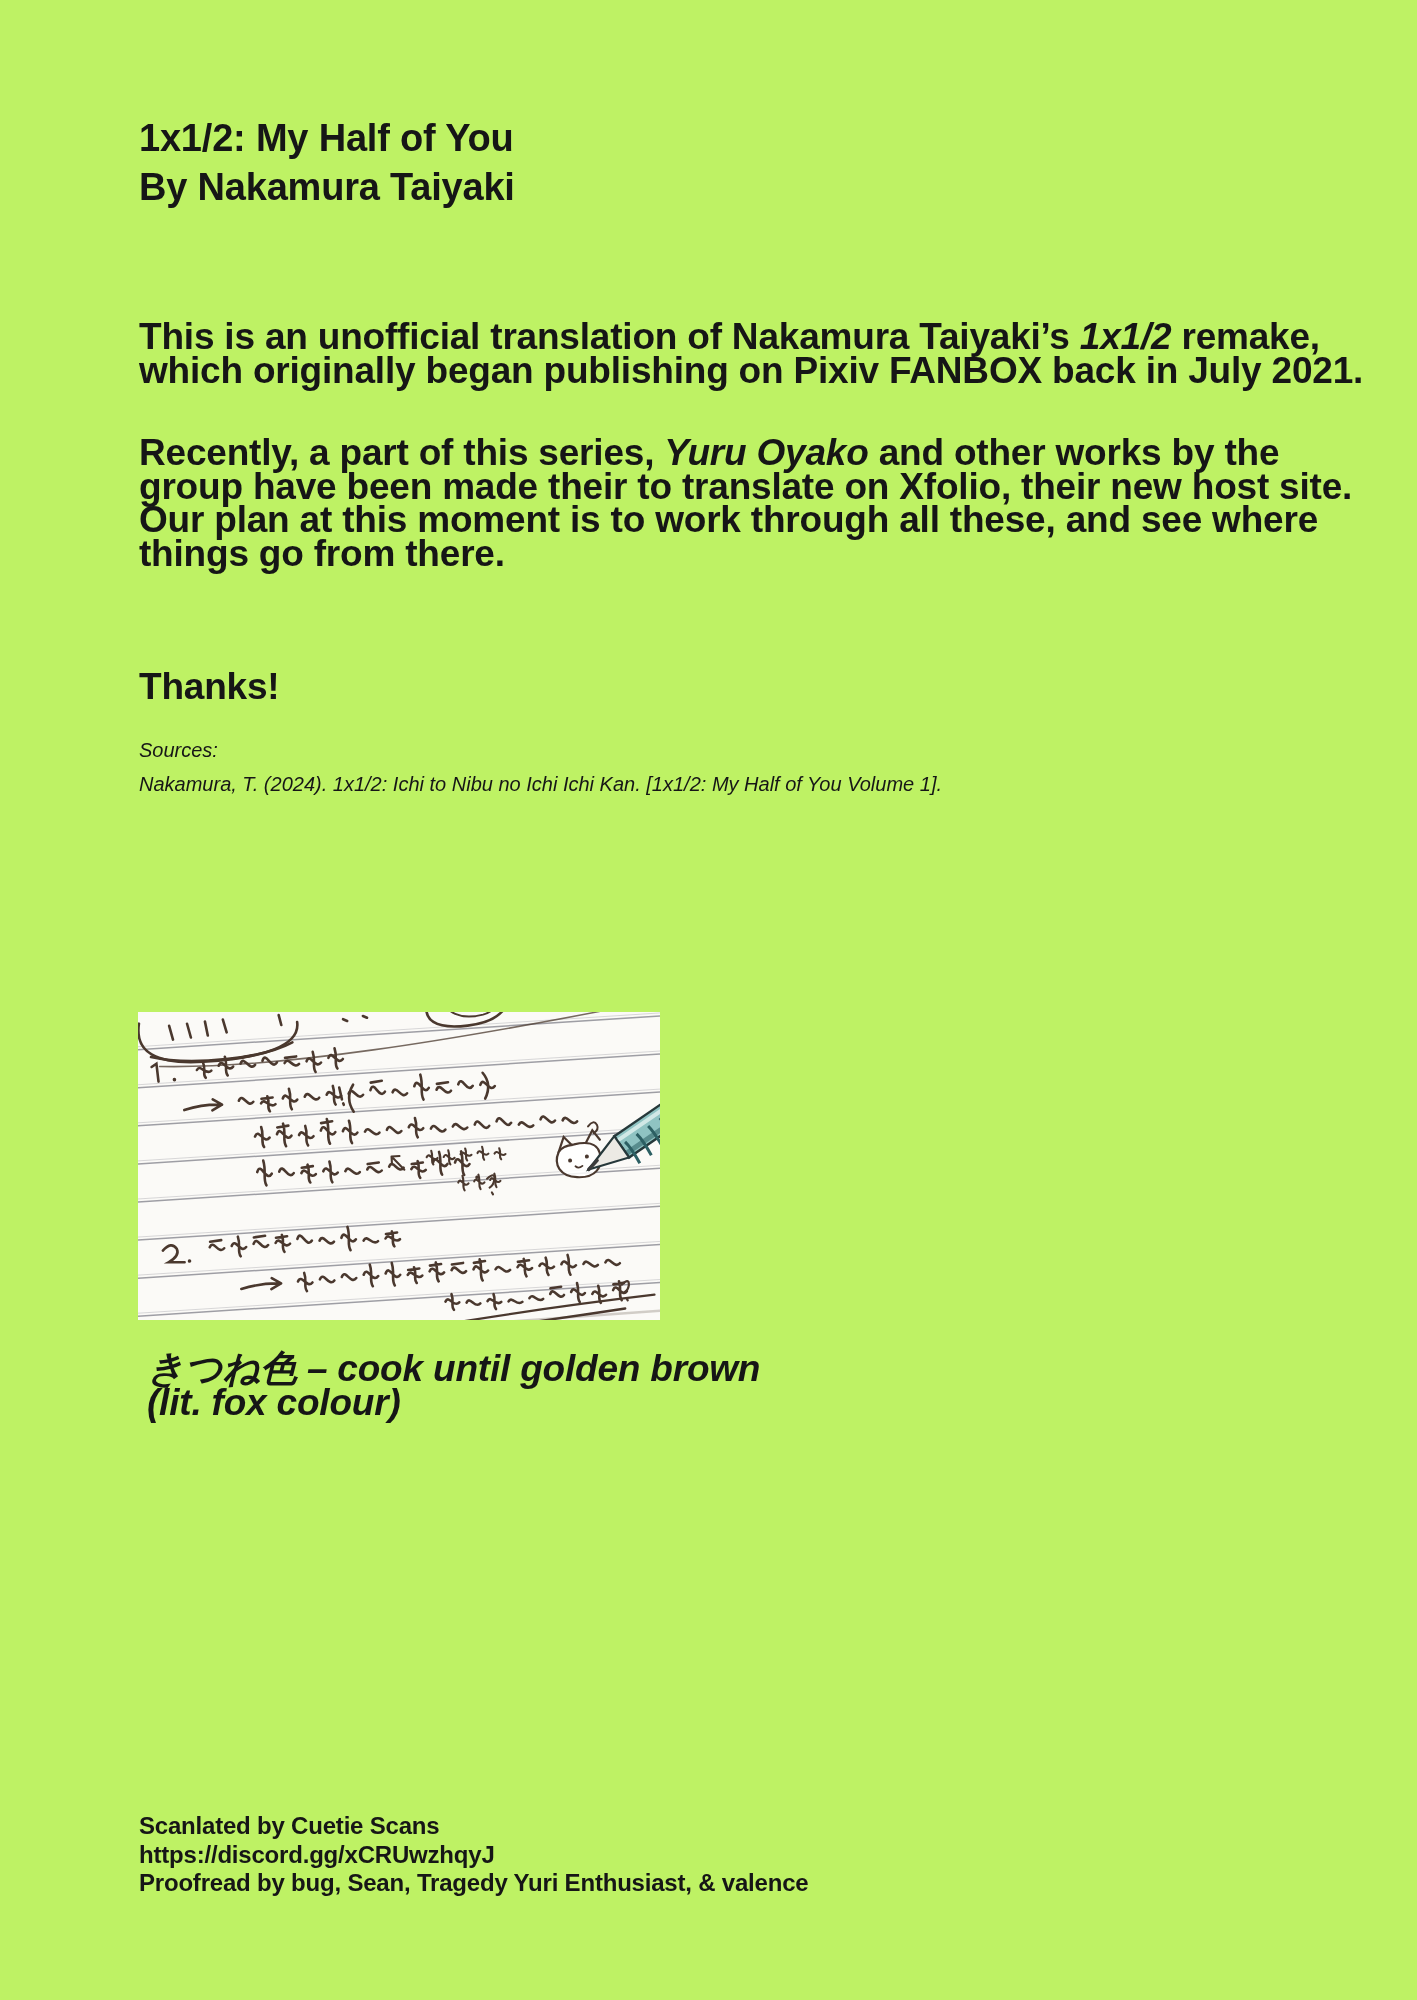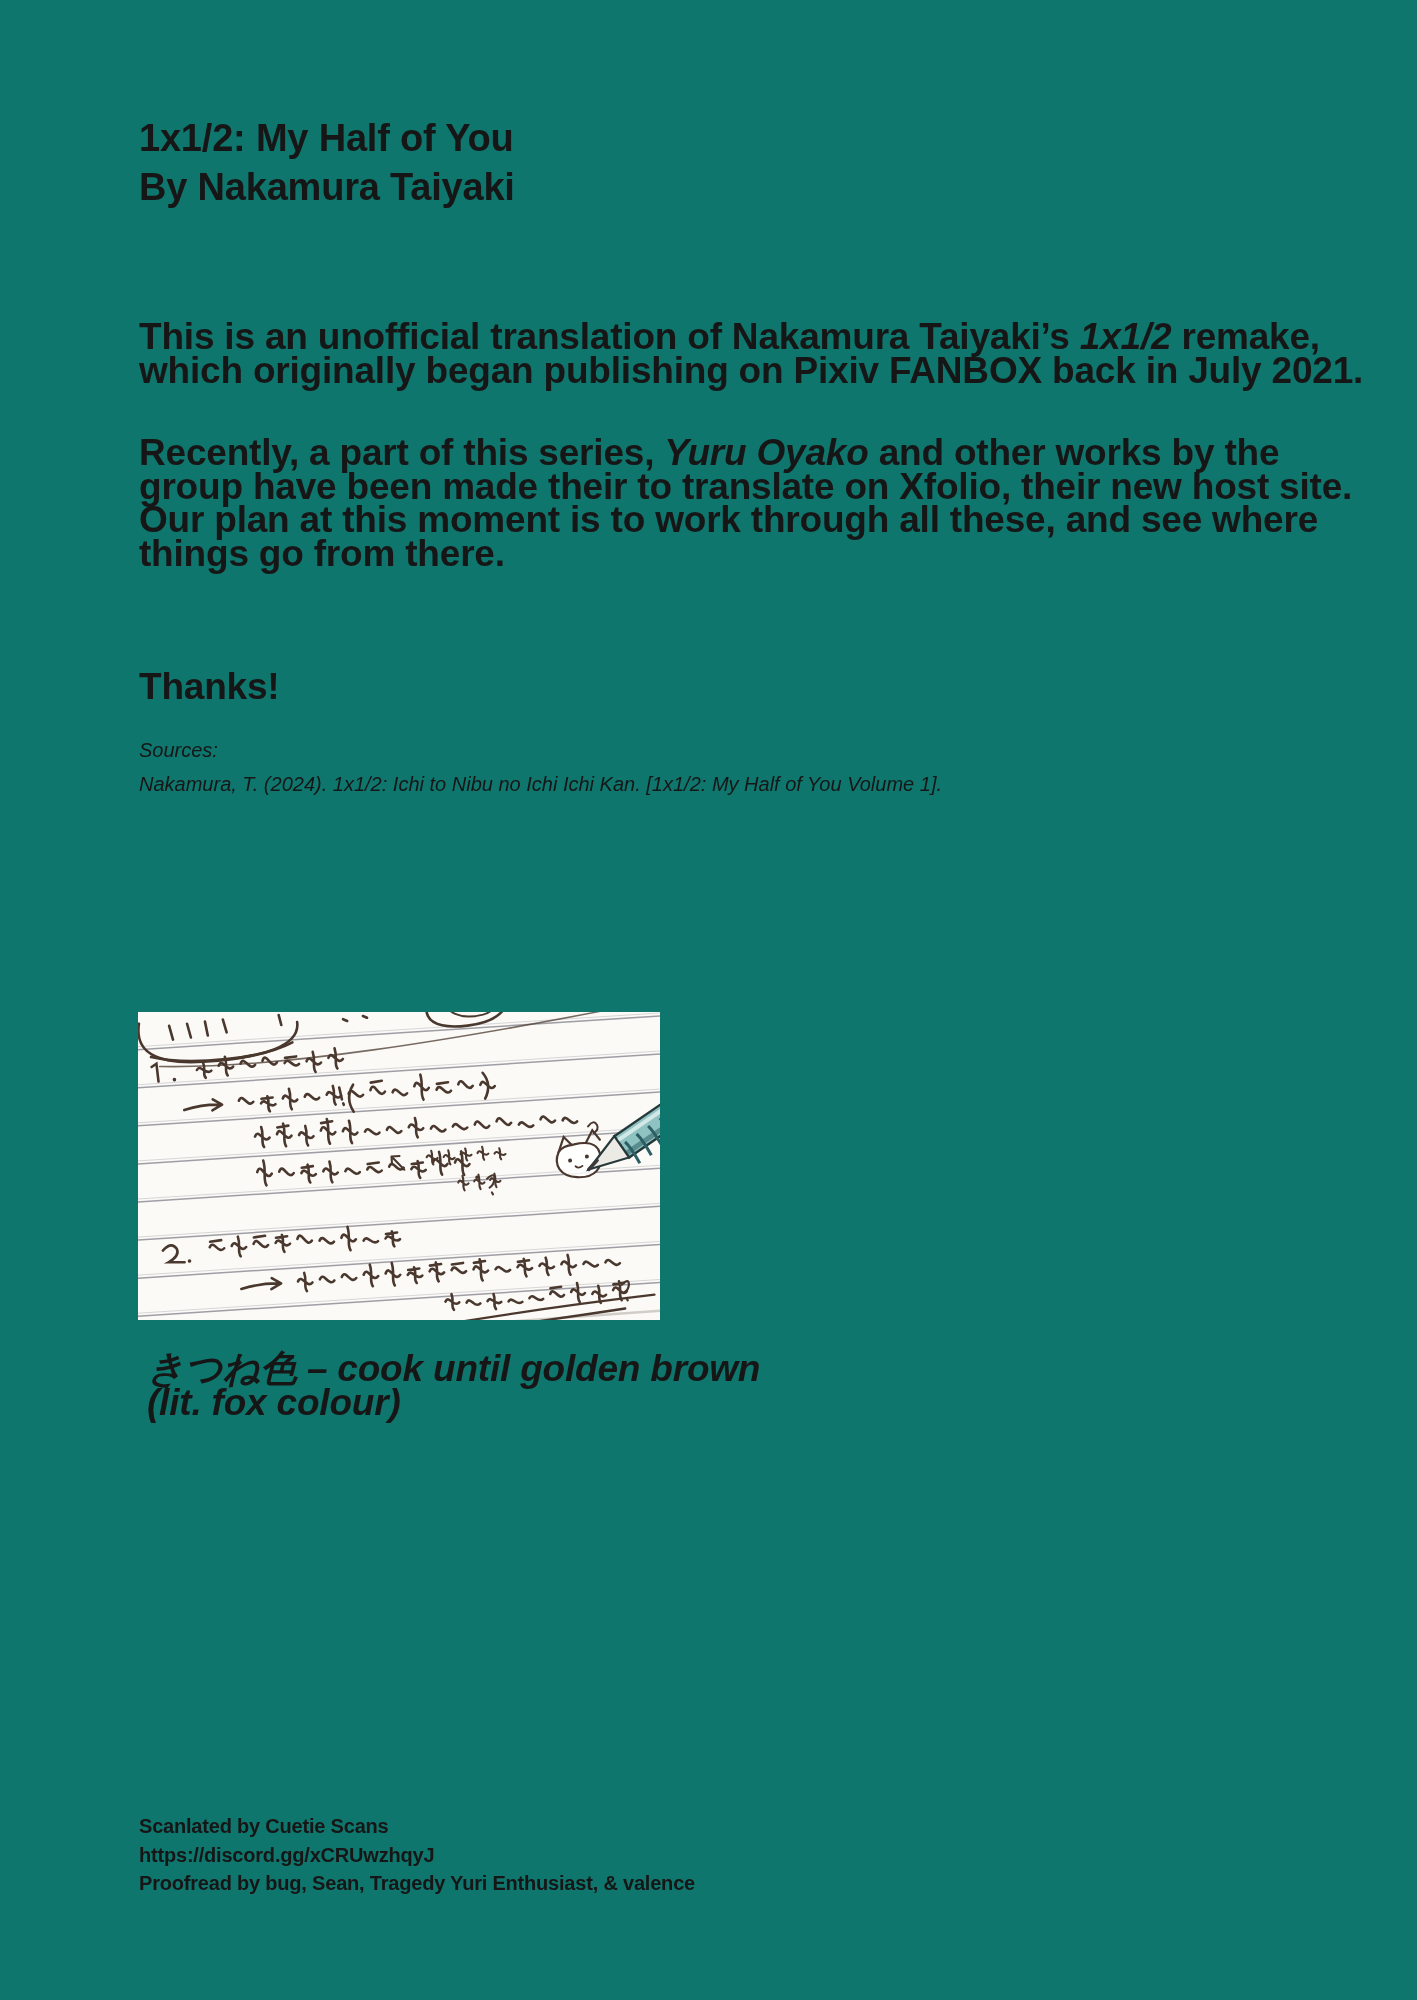--- a/index.html
+++ b/index.html
@@ -1,29 +1,29 @@
 <!DOCTYPE html>
 <html><head>
 <meta charset="utf-8">
 <style>
   html,body{margin:0;padding:0;background:#ffffff;}
   .page{
-    position:relative; width:1417px; height:2000px; background:#0f766e;
+    position:relative; width:1417px; height:2000px; background:#bef264;
     font-family:"Liberation Sans", sans-serif; color:#161616; overflow:hidden;
   }
   .abs{position:absolute;}
   .title-block{left:139px; top:114px; font-size:38px; font-weight:bold; line-height:49px; letter-spacing:-0.2px;}
   .body-text{font-size:37px; font-weight:bold; line-height:33.5px; letter-spacing:-0.2px;}
   .p1{left:139px; top:320px;}
   .p2{left:139px; top:436px;}
   .thanks{left:139px; top:622px;margin-top:48px;}
   .sources{left:139px; top:733px; font-style:italic; font-size:20px; line-height:34px;}
   .notes-photo{left:138px; top:1012px; width:522px; height:308px;}
   .caption{left:139px; top:1352px; font-style:italic;margin-left:8px;}
-  .footer{left:139px; top:1812px; font-size:20px; line-height:28.5px; font-weight:bold; letter-spacing:-0.2px;}
+  .footer{left:139px; top:1812px; font-size:24px; line-height:28.5px; font-weight:bold; letter-spacing:-0.2px;}
   .it{font-style:italic;}
   svg{display:block;}
 </style>
 </head>
 <body>
 
 <div class="page">
 
   <div class="abs title-block">
     <div>1x1/2: My Half of You</div>

